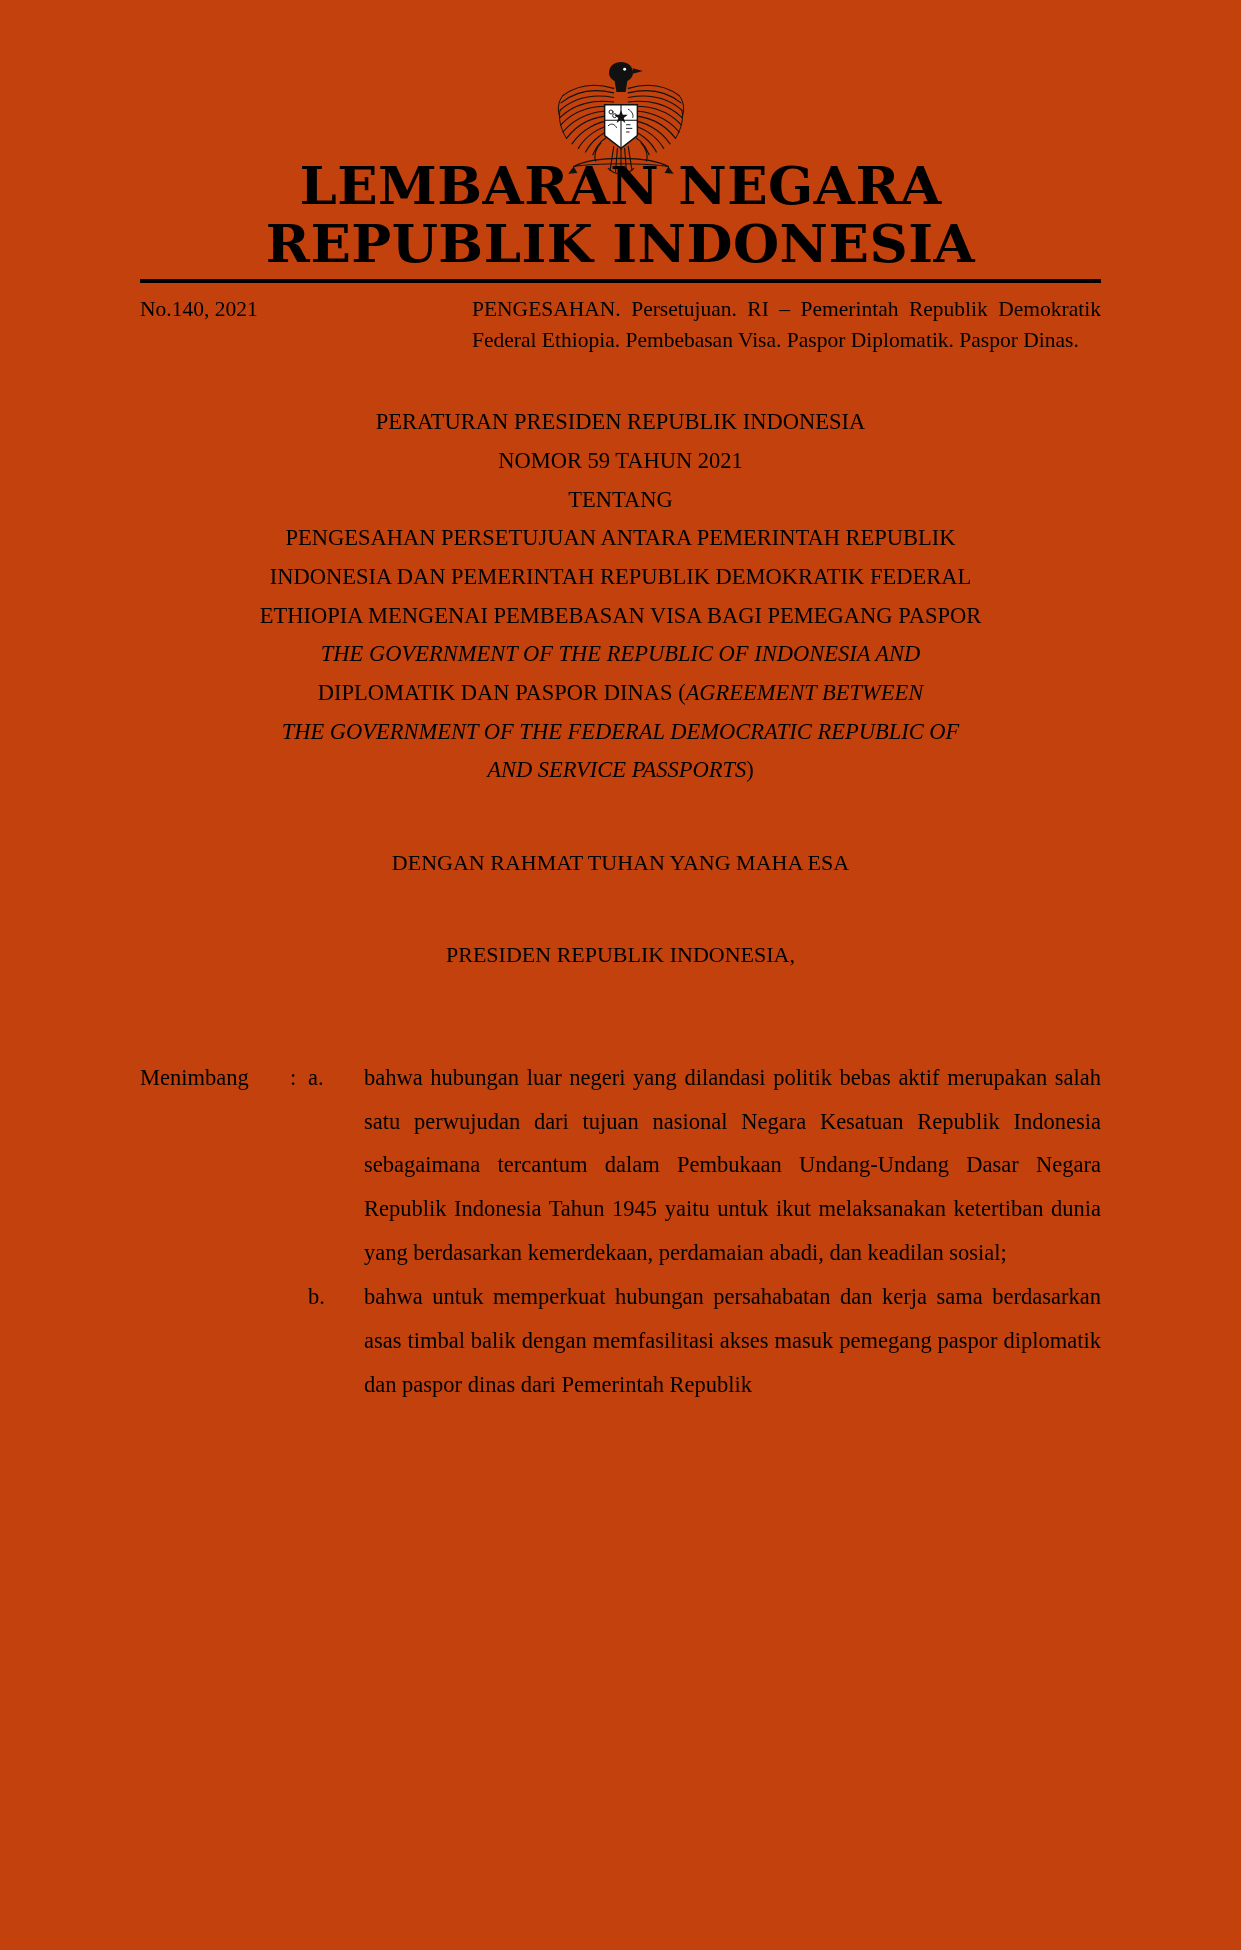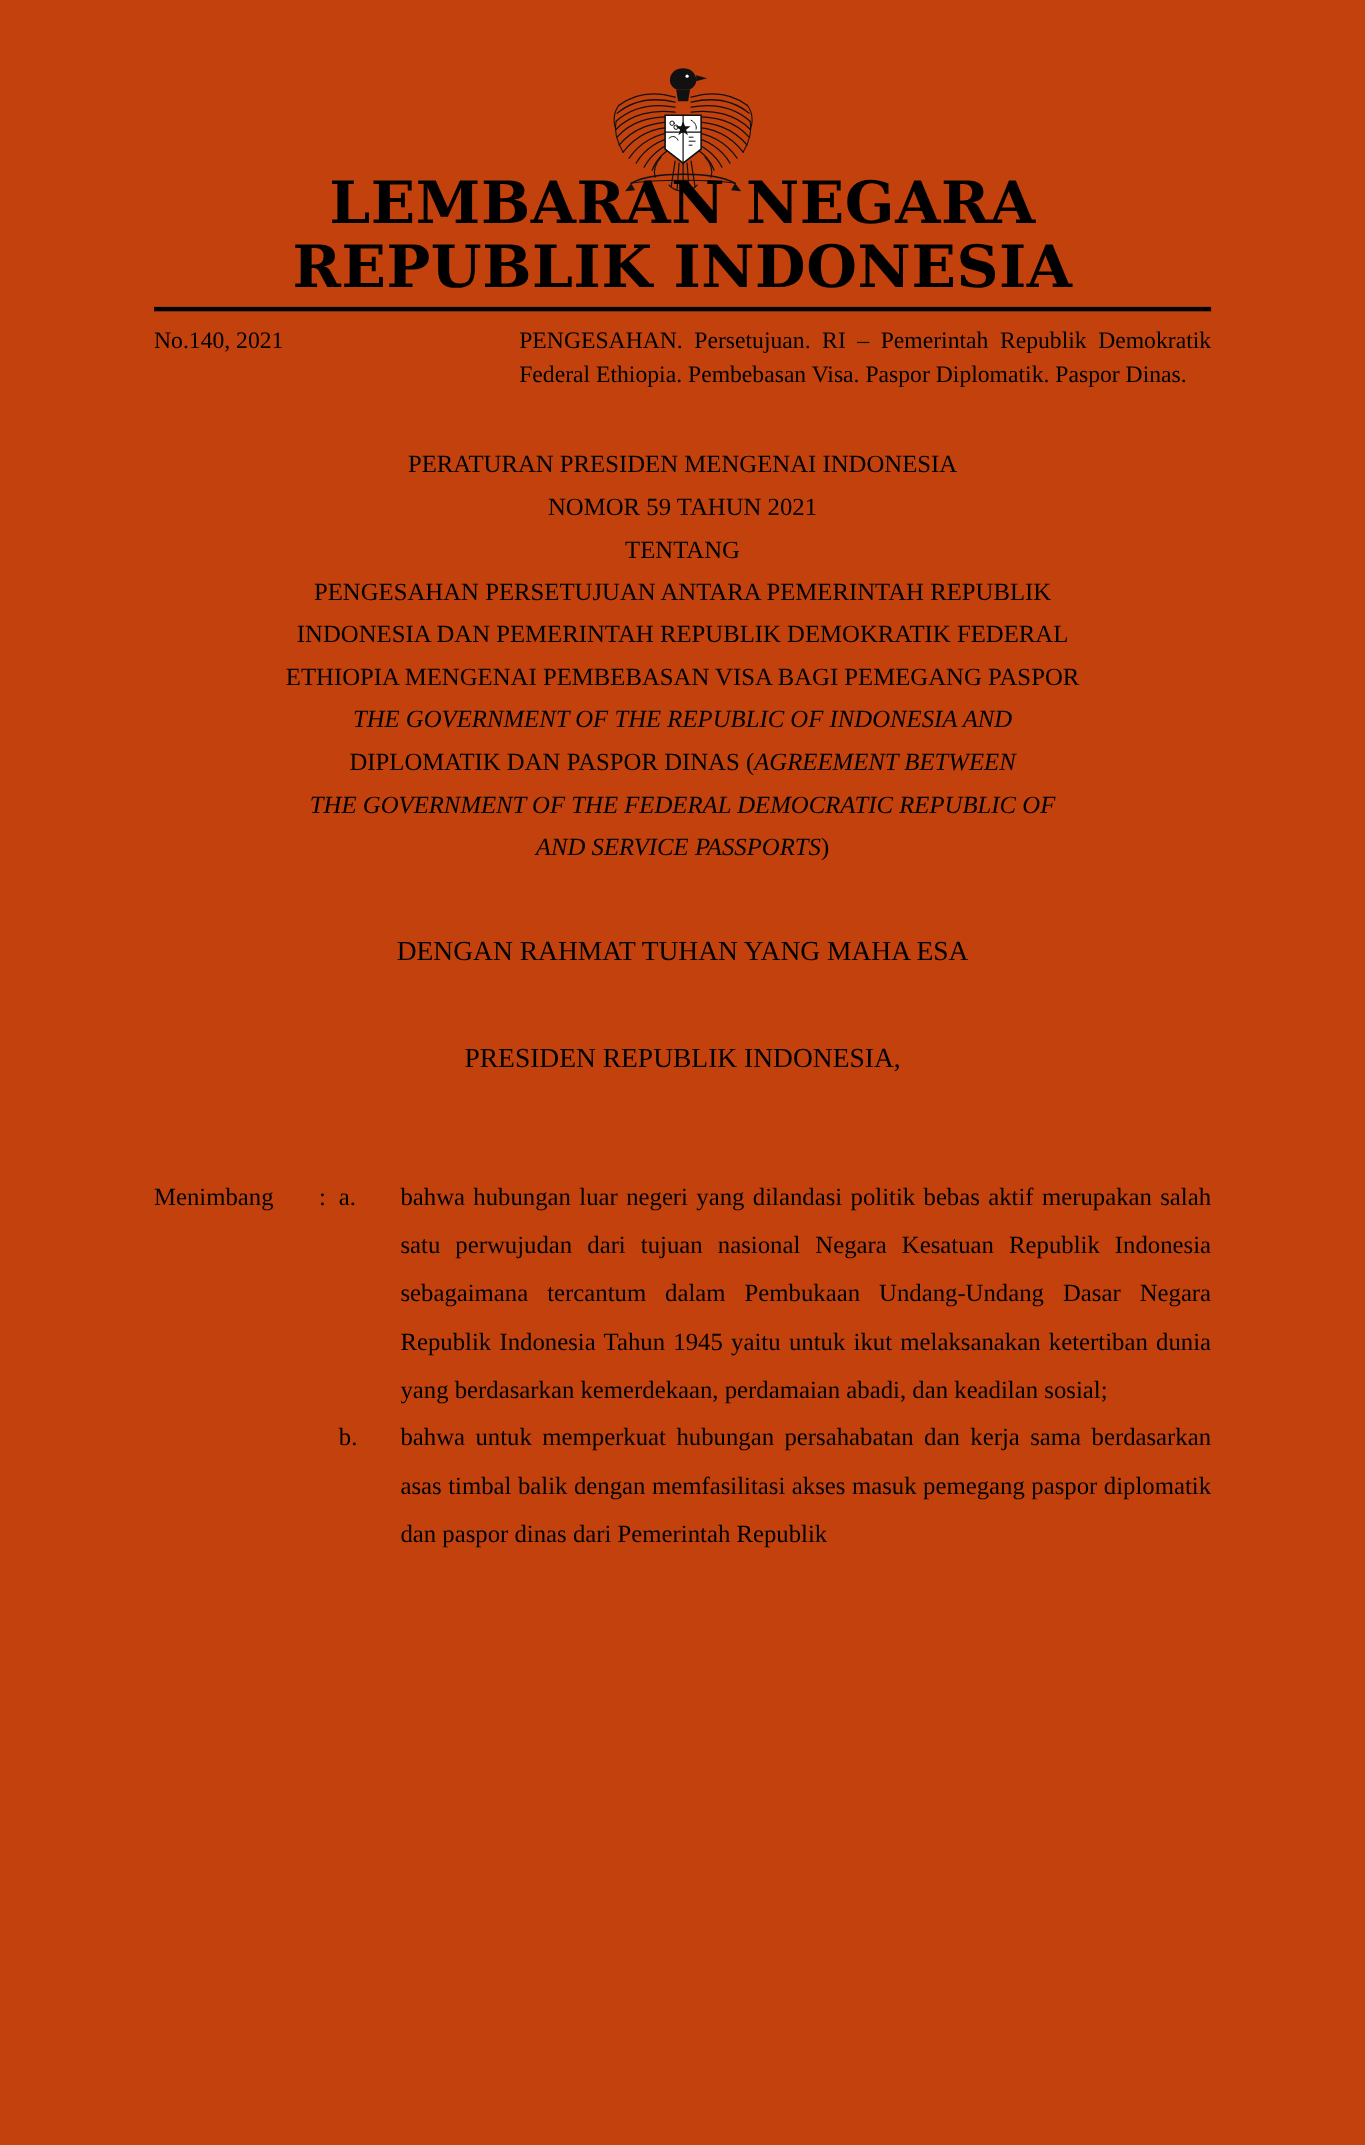--- a/index.html
+++ b/index.html
@@ -81,21 +81,21 @@
     line-height: 1.72;
   }
   .titles .t-line { display: block; }
   .titles .ital { font-style: italic; }
 
   .gap-sm { height: 22px; }
   .gap-lg { height: 54px; }
 
   .centered-line {
     text-align: center;
-    font-size: 25px;
+    font-size: 22px;
     line-height: 1.72;
   }
 
   
   .consider {
     margin: 0 140px 0 140px;
     font-size: 22.5px;
     line-height: 1.95;
   }
   .c-row {
@@ -209,21 +209,21 @@
 
   <div class="rule"></div>
 
   <div class="kw-block">
     <div class="kw-number">No.140, 2021</div>
     <div class="kw-text">PENGESAHAN. Persetujuan. RI – Pemerintah Republik Demokratik Federal Ethiopia. Pembebasan Visa. Paspor Diplomatik. Paspor Dinas.</div>
   </div>
 
   <div class="titles">
     <div class="gap-sm"></div>
-    <span class="t-line">PERATURAN PRESIDEN MENGENAI INDONESIA</span>
+    <span class="t-line">PERATURAN PRESIDEN REPUBLIK INDONESIA</span>
     <span class="t-line">NOMOR 59 TAHUN 2021</span>
     <span class="t-line">TENTANG</span>
     <span class="t-line">PENGESAHAN PERSETUJUAN ANTARA PEMERINTAH REPUBLIK</span>
     <span class="t-line">INDONESIA DAN PEMERINTAH REPUBLIK DEMOKRATIK FEDERAL</span>
     <span class="t-line">ETHIOPIA MENGENAI PEMBEBASAN VISA BAGI PEMEGANG PASPOR</span>
     <span class="t-line ital">THE GOVERNMENT OF THE REPUBLIC OF INDONESIA AND</span>
     <span class="t-line"><span>DIPLOMATIK DAN PASPOR DINAS (</span><span class="ital">AGREEMENT BETWEEN</span></span>
     <span class="t-line ital">THE GOVERNMENT OF THE FEDERAL DEMOCRATIC REPUBLIC OF</span>
     <span class="t-line"><span class="ital">AND SERVICE PASSPORTS</span><span>)</span></span>
   </div>

